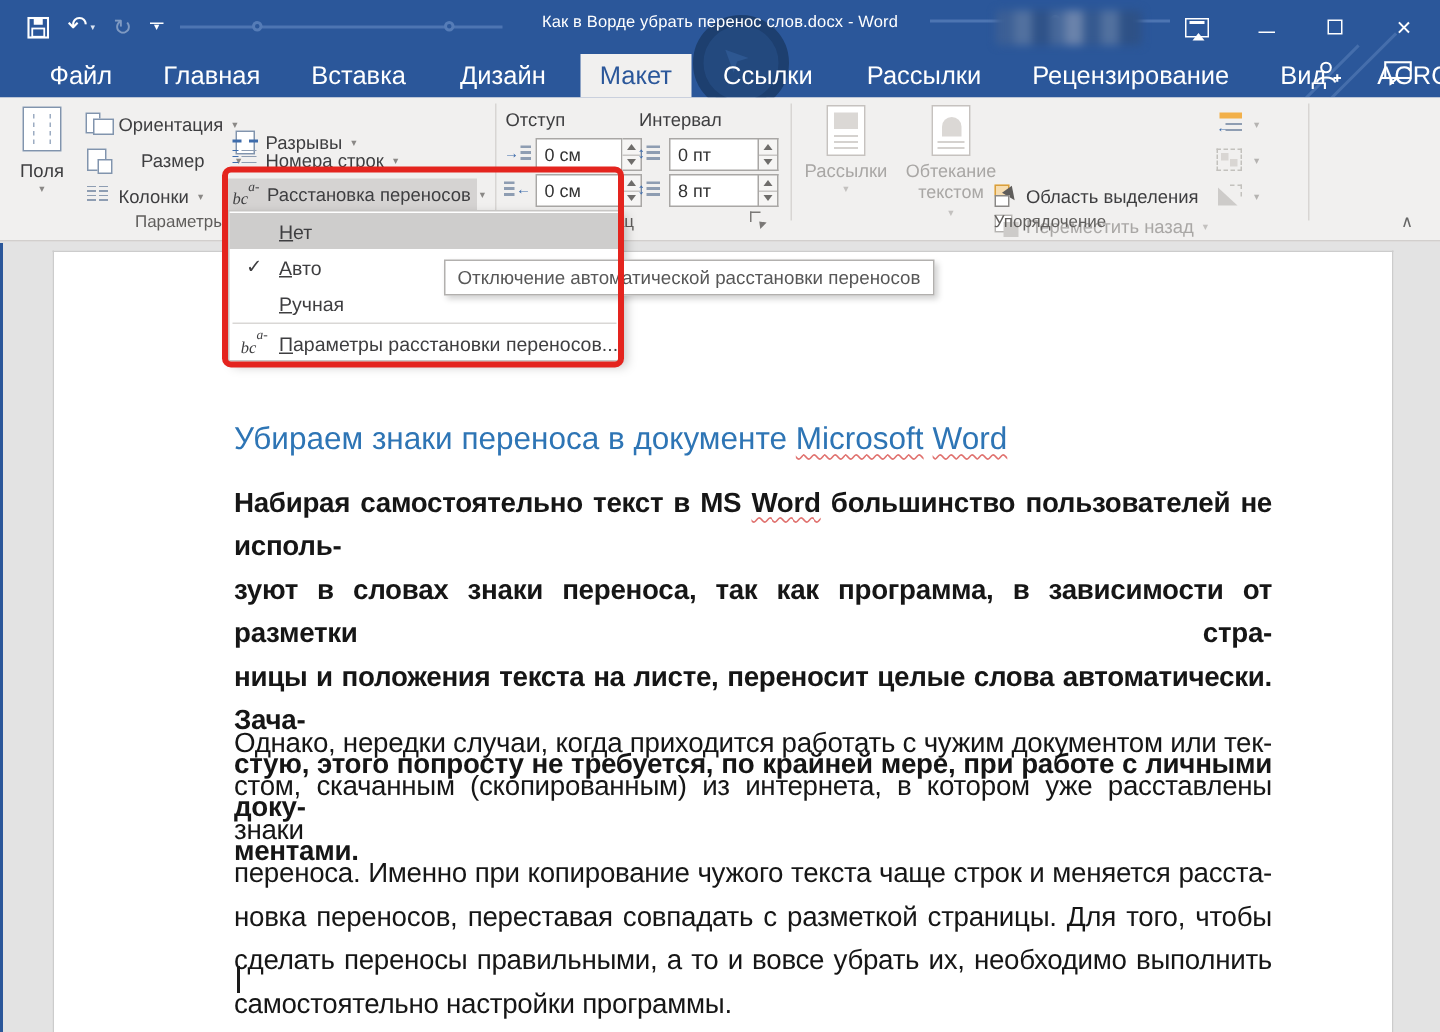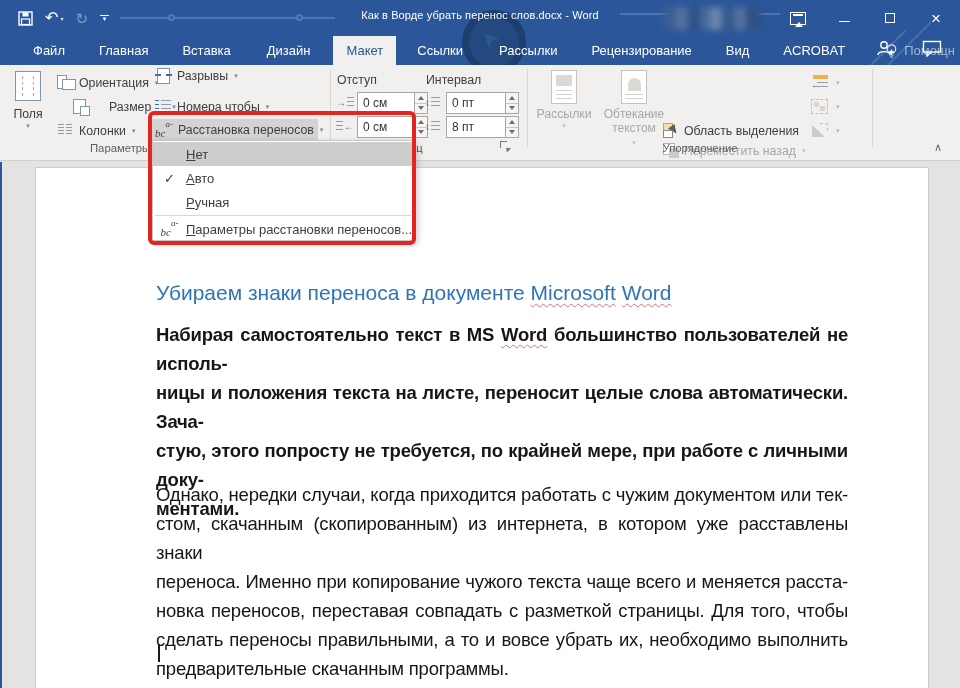--- a/index.html
+++ b/index.html
@@ -32,21 +32,21 @@
   .winctl { position:absolute; top:0; height:36px; display:flex; align-items:center; justify-content:center; width:40px; color:#fff; }
   .ic-ribbonopt { position:relative; width:16px; height:13px; border:1px solid #fff; }
   .ic-ribbonopt::before { content:""; position:absolute; left:2px; right:2px; top:1px; height:2px; background:#fff; }
   .ic-ribbonopt::after { content:""; position:absolute; left:4px; top:5px; border:4px solid transparent; border-bottom:5px solid #fff; }
   .ic-min { width:11px; border-bottom:1.5px solid #fff; height:1px; margin-top:6px; }
   .ic-max { width:10px; height:10px; border:1.3px solid #fff; }
   .ic-close { font-size:17px; line-height:1; font-weight:400; }
 
   
   .tabrow { position:absolute; left:0; top:36px; right:0; height:29px; display:flex; align-items:stretch; padding-left:20px; }
-  .tab { display:flex; align-items:center; padding:0 13px; color:#fff; font-size:13px; white-space:nowrap; position:relative; z-index:2; }
+  .tab { display:flex; align-items:center; padding:0 13px; color:#fff; font-size:17px; white-space:nowrap; position:relative; z-index:2; }
   .tab.active { background:#f1f0ef; color:#2b579a; }
   .tab.muted { color:rgba(255,255,255,.55); }
   .tab .bulb { margin-right:6px; display:flex; }
   .tabicons { position:absolute; right:0; top:36px; height:29px; display:flex; align-items:center; gap:26px; padding-right:18px; z-index:2; }
 
   
   .ribbon { position:absolute; left:0; top:65px; width:960px; height:96px; background:#f1f0ef; border-bottom:1px solid #d2cfcd; }
   .rsep { position:absolute; top:4px; height:78px; width:1px; background:#d8d5d3; }
   .grouplabel { position:absolute; top:77px; font-size:11.3px; color:#605e5c; }
   .rbtn { position:absolute; height:21px; display:flex; align-items:center; gap:5px; font-size:12.3px; color:#3e3e40; padding:0 5px; white-space:nowrap; }
@@ -265,35 +265,35 @@
 
     <div class="bigbtn" style="left:6px; top:6px; width:44px;">
       <span class="ic-marg"></span>
       <span>Поля</span>
       <span class="dd">▾</span>
     </div>
     <div class="rbtn drop" style="left:52px; top:7px;">
       <span class="ic16 ic-or"></span>
         <span>Ориентация</span>
     </div>
-    <div class="rbtn drop" style="left:67px; top:31px;gap:20px;">
+    <div class="rbtn drop" style="left:52px; top:31px;gap:20px;">
       <span class="ic16 ic-sz"></span>
         <span>Размер</span>
     </div>
     <div class="rbtn drop" style="left:52px; top:55px;">
       <span class="ic16 ic-co"></span>
         <span>Колонки</span>
     </div>
-    <div class="rbtn drop" style="left:150px; top:0;">
+    <div class="rbtn drop" style="left:150px; top:19px;">
       <span class="ic16 ic-br"></span>
         <span>Разрывы</span>
     </div>
     <div class="rbtn drop" style="left:150px; top:31px;">
       <span class="ic16 ic-ln"></span>
-        <span>Номера чтобы</span>
+        <span>Номера строк</span>
     </div>
     <div class="rbtn drop hl" style="left:150px; top:54px; width:168px;">
       <span class="ic-hy">
           <em>a-</em>
           <b>bc</b>
         </span>
         <span>Расстановка переносов</span>
     </div>
     <div class="grouplabel" style="left:90px;">Параметры страницы</div>
     <div class="rsep" style="left:330px;"></div>
@@ -395,31 +395,32 @@
     <div class="grouplabel" style="left:630px; width:140px; text-align:center;">Упорядочение</div>
     <div class="rsep" style="left:872px;"></div>
     <div class="chevron">∧</div>
   </div>
 
   <div class="docarea">
     <div class="page">
       <div class="h1"><span>Убираем знаки переноса в документе</span> <span class="sq">Microsoft</span><span class="sq gap">Word</span></div>
       <div class="para p1">
         <div class="tline"><span>Набирая самостоятельно текст в MS </span><span class="sq">Word</span><span> большинство пользователей не исполь-</span></div>
+        <div class="tline">зуют в словах знаки переноса, так как программа, в зависимости от разметки стра-</div>
         <div class="tline">ницы и положения текста на листе, переносит целые слова автоматически. Зача-</div>
         <div class="tline">стую, этого попросту не требуется, по крайней мере, при работе с личными доку-</div>
         <div class="tline last">ментами.</div>
       </div>
       <div class="para p2">
         <div class="tline">Однако, нередки случаи, когда приходится работать с чужим документом или тек-</div>
         <div class="tline">стом, скачанным (скопированным) из интернета, в котором уже расставлены знаки</div>
-        <div class="tline">переноса. Именно при копирование чужого текста чаще всего и меняется расста-</div>
+        <div class="tline">переноса. Именно при копирование чужого текста чаще строк и меняется расста-</div>
         <div class="tline">новка переносов, переставая совпадать с разметкой страницы. Для того, чтобы</div>
         <div class="tline">сделать переносы правильными, а то и вовсе убрать их, необходимо выполнить</div>
-        <div class="tline last">предварительные скачанным программы.</div>
+        <div class="tline last">самостоятельно настройки программы.</div>
       </div>
       <div class="caret"></div>
     </div>
   </div>
 
   <div class="menu">
     <div class="mi hl">
         <span class="gut"></span>
         <span class="lbl">Нет</span>
       </div>
@@ -438,16 +439,17 @@
         <span class="gut">
           <span class="ic-hy">
             <em>a-</em>
             <b>bc</b>
           </span>
         </span>
         <span class="lbl">Параметры расстановки переносов...</span>
       </div>
   </div>
 
+  <div class="tooltip">Отключение автоматической расстановки переносов</div>
 
   <div class="redbox"></div>
 
 </div>
 
 </body></html>

